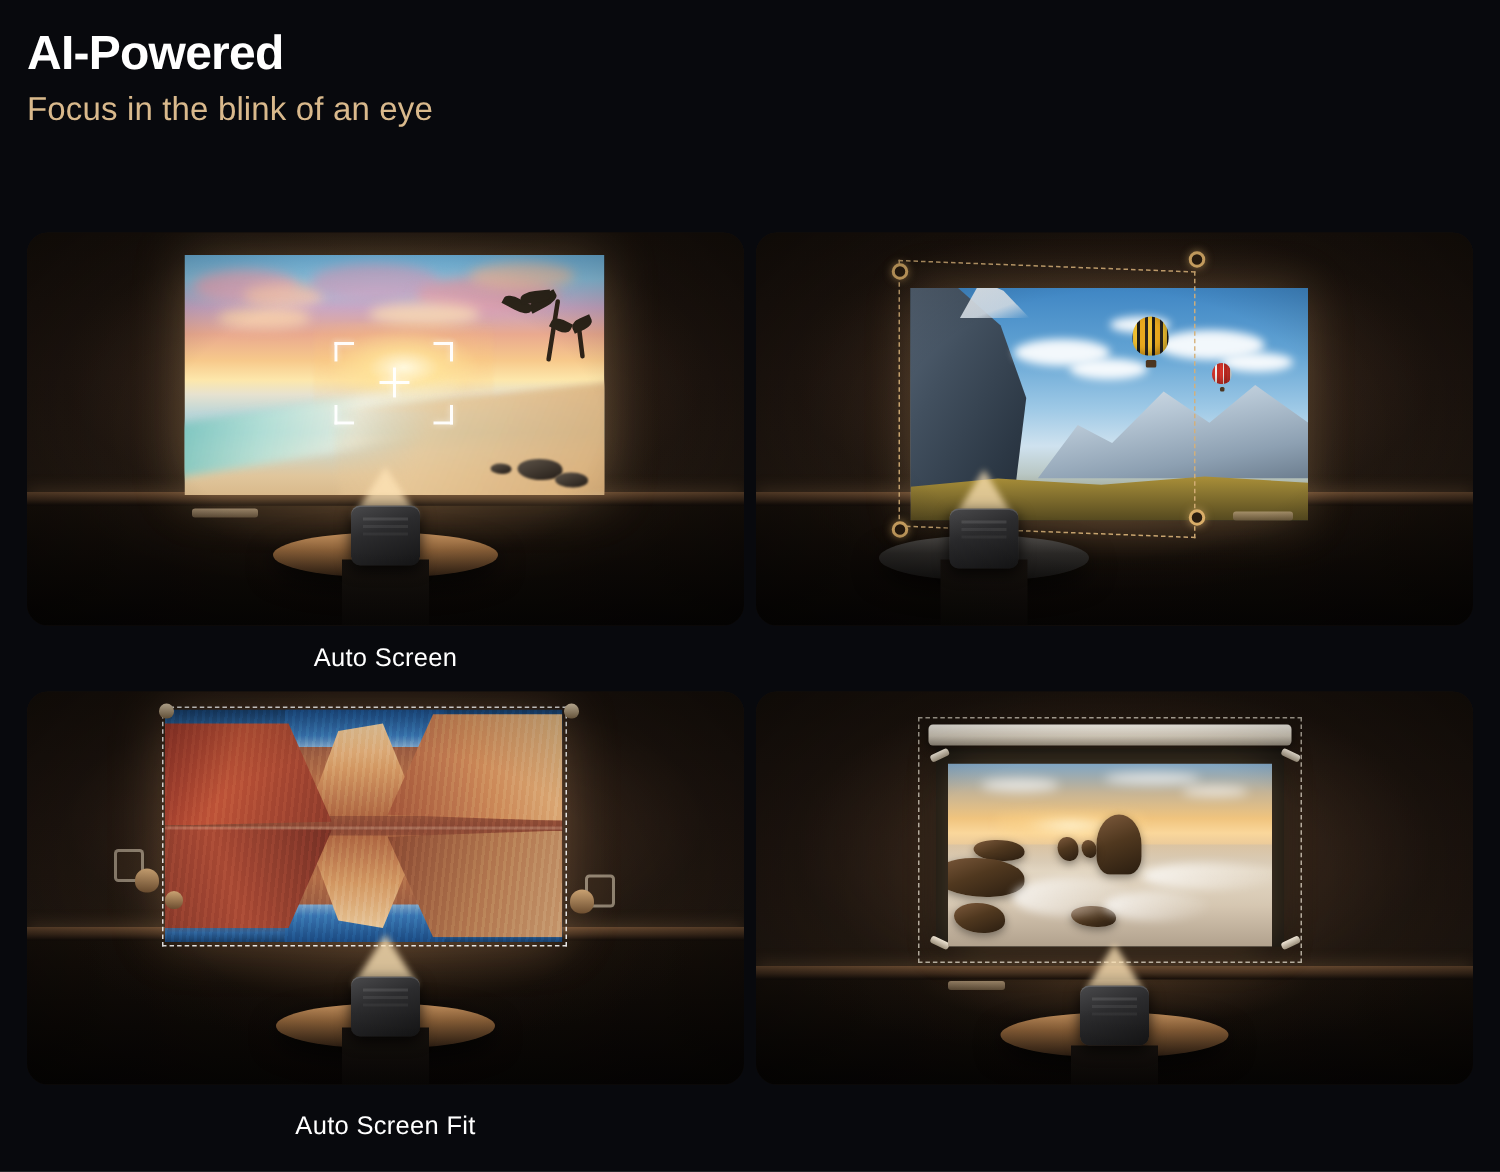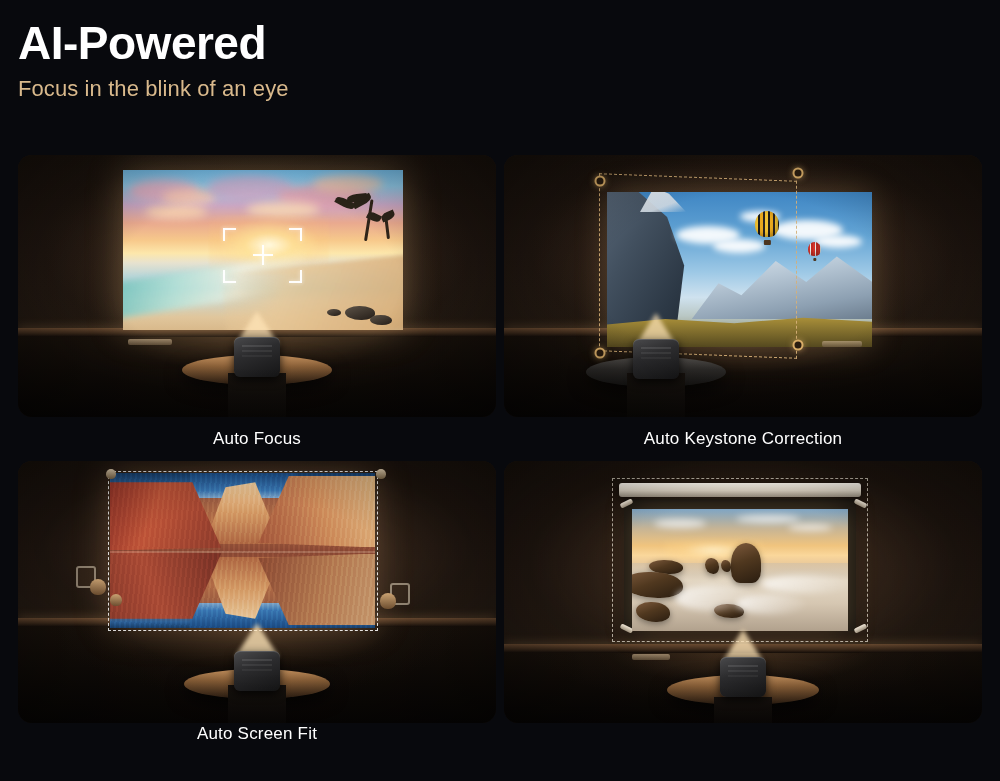--- a/index.html
+++ b/index.html
@@ -8,21 +8,21 @@
   body {
     width:1000px; height:781px; position:relative; overflow:hidden;
     font-family:"Liberation Sans", sans-serif;
     color:#ffffff;
     -webkit-font-smoothing:antialiased;
   }
 
   
   #header { position:absolute; left:18px; top:18px; width:600px; }
   #title {
-    font-size:46px; font-weight:700; letter-spacing:-0.5px;
+    font-size:32px; font-weight:700; letter-spacing:-0.5px;
     color:#ffffff; line-height:1.12;
   }
   #subtitle {
     font-size:22px; font-weight:400; color:#d9b98c;
     margin-top:6px; letter-spacing:0.1px;
   }
 
   
   #grid {
     position:absolute; left:18px; top:155px;
@@ -40,21 +40,21 @@
     background:#150f0b;
   }
   .cell.r2 .card { height:262px; }
 
   .caption {
     position:absolute; left:0; width:100%;
     text-align:center; font-size:17px; font-weight:400;
     color:#ffffff; letter-spacing:0.2px;
   }
   .cell.r1 .caption { top:274px; }
-  .cell.r2 .caption { top:263px; }
+  .cell.r2 .caption { top:280px; }
   .cell.c2.r2 .caption { top:255px; }
 
   
   .room { position:absolute; inset:0; }
   .wall {
     position:absolute; left:0; top:0; width:100%; height:66%;
     background:
       radial-gradient(ellipse 62% 80% at 50% 55%, rgba(142,106,72,0.46) 0%, rgba(92,66,44,0.26) 40%, rgba(30,21,15,0.05) 72%, rgba(0,0,0,0) 100%),
       linear-gradient(180deg,#1a120c 0%,#201610 55%,#241a12 100%);
   }
@@ -390,21 +390,21 @@
         <div class="soundbar" style="left:110px;top:184px;width:44px;"></div>
 
         <div class="beam" style="bottom:72px;border-width:0 22px 34px 22px;border-bottom-color:rgba(255,229,184,0.80);"></div>
         <div class="table" style="bottom:32px;"></div>
         <div class="tableleg" style="bottom:0;"></div>
         <div class="projector" style="bottom:40px;"></div>
 
         <div class="vignette"></div>
       </div>
     </div>
-    <div class="caption">Auto Focus</div>
+    <div class="caption">Auto Screen</div>
   </div>
 
   <div class="cell c2 r1">
     <div class="card">
       <div class="room">
         <div class="wall"></div>
         <div class="ledge"></div>
         <div class="floorwall"></div>
 
         <div class="screen" style="left:103px;top:37px;width:265px;height:155px;box-shadow:0 0 30px rgba(255,205,140,0.22);">
@@ -438,21 +438,20 @@
         <div class="soundbar" style="left:318px;top:186px;width:40px;"></div>
 
         <div class="beam" style="left:152px;bottom:72px;border-width:0 20px 32px 20px;border-bottom-color:rgba(255,229,184,0.78);"></div>
         <div class="table dark" style="left:152px;bottom:30px;width:140px;"></div>
         <div class="tableleg" style="left:152px;bottom:0;"></div>
         <div class="projector" style="left:152px;bottom:38px;"></div>
 
         <div class="vignette"></div>
       </div>
     </div>
-    <div class="caption">Auto Keystone Correction</div>
   </div>
 
   <div class="cell c1 r2">
     <div class="card">
       <div class="room">
         <div class="wall" style="height:60%;"></div>
         <div class="ledge" style="top:60%;"></div>
         <div class="floorwall" style="top:calc(60% + 9px);"></div>
 
         <div class="screen" style="left:92px;top:12px;width:265px;height:155px;box-shadow:0 0 34px rgba(255,190,130,0.26);">

